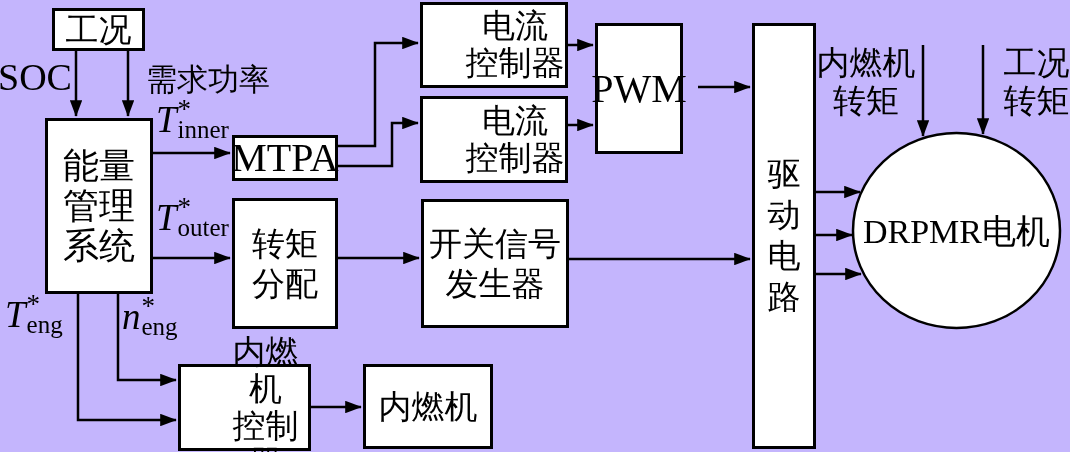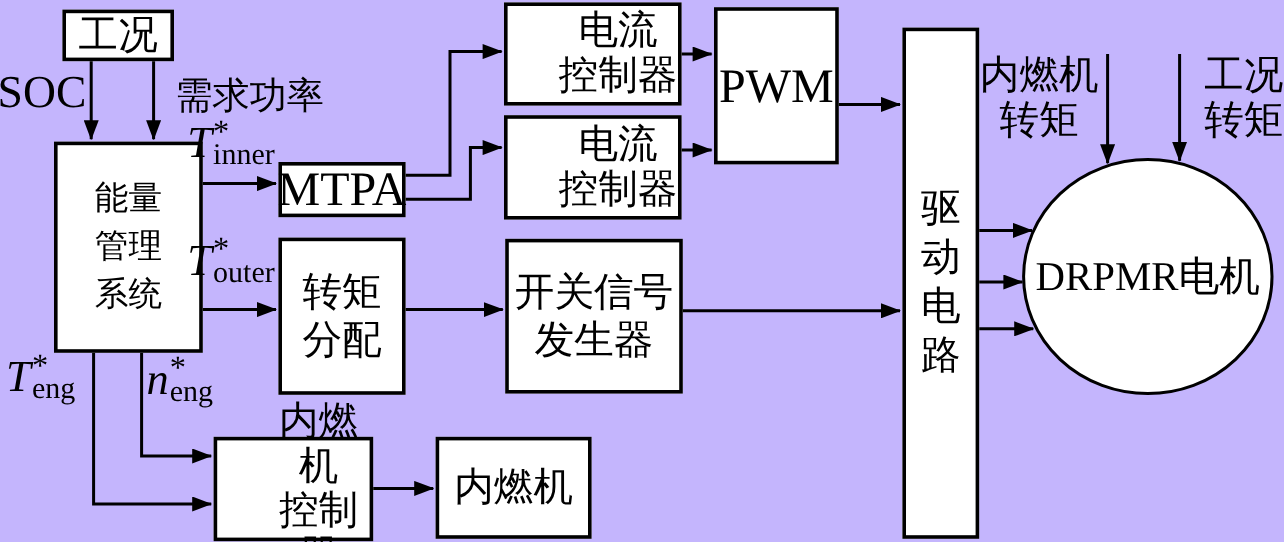--- a/index.html
+++ b/index.html
@@ -58,41 +58,41 @@
       <line x1="815" y1="274" x2="861" y2="274" marker-end="url(#ah)"></line>
       <line x1="923" y1="45" x2="923" y2="136" marker-end="url(#ah)"></line>
       <line x1="983" y1="45" x2="983" y2="134" marker-end="url(#ah)"></line>
     </g>
   </svg>
 
   <div class="box cjk" style="left:52px;top:8px;width:93px;height:43px;">
     <span>工况</span>
   </div>
 
-  <div class="box cjk" style="left:45px;top:118px;width:124px;height:176px;font-size:28px;">
+  <div class="box cjk" style="left:45px;top:118px;width:108px;height:176px;font-size:36px;">
     <span>能量</span>
     <span>管理</span>
     <span>系统</span>
   </div>
 
   <div class="box latin" style="left:232px;top:135px;width:106px;height:46px;">
     <span>MTPA</span>
   </div>
 
   <div class="box cjk-37" style="left:420px;top:2px;width:148px;height:86px;">
     <span>电流</span>
     <span>控制器</span>
   </div>
 
   <div class="box cjk-37" style="left:420px;top:96px;width:148px;height:87px;">
     <span>电流</span>
     <span>控制器</span>
   </div>
 
-  <div class="box latin" style="left:595px;top:6px;width:104px;height:131px;">
+  <div class="box latin" style="left:595px;top:23px;width:88px;height:131px;">
     <span>PWM</span>
   </div>
 
   <div class="box cjk" style="left:232px;top:198px;width:106px;height:131px;">
     <span>转矩</span>
     <span>分配</span>
   </div>
 
   <div class="box cjk" style="left:421px;top:199px;width:148px;height:129px;">
     <span>开关信号</span>

